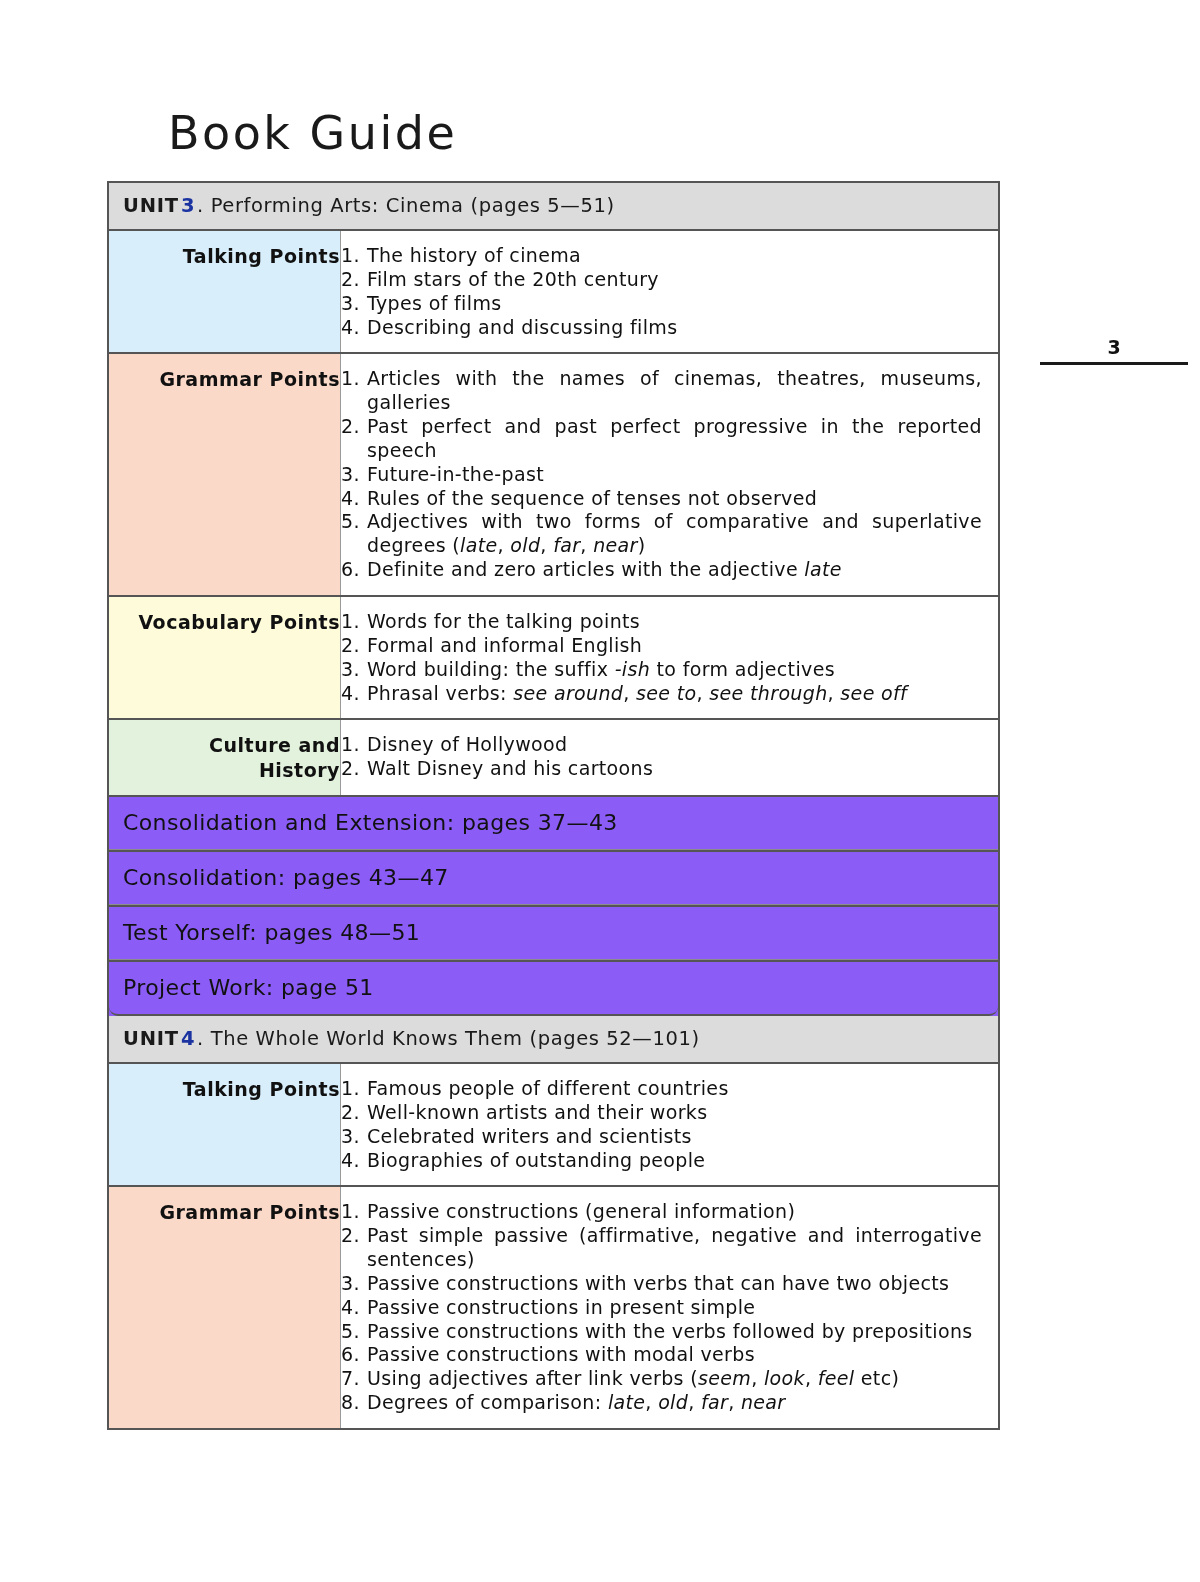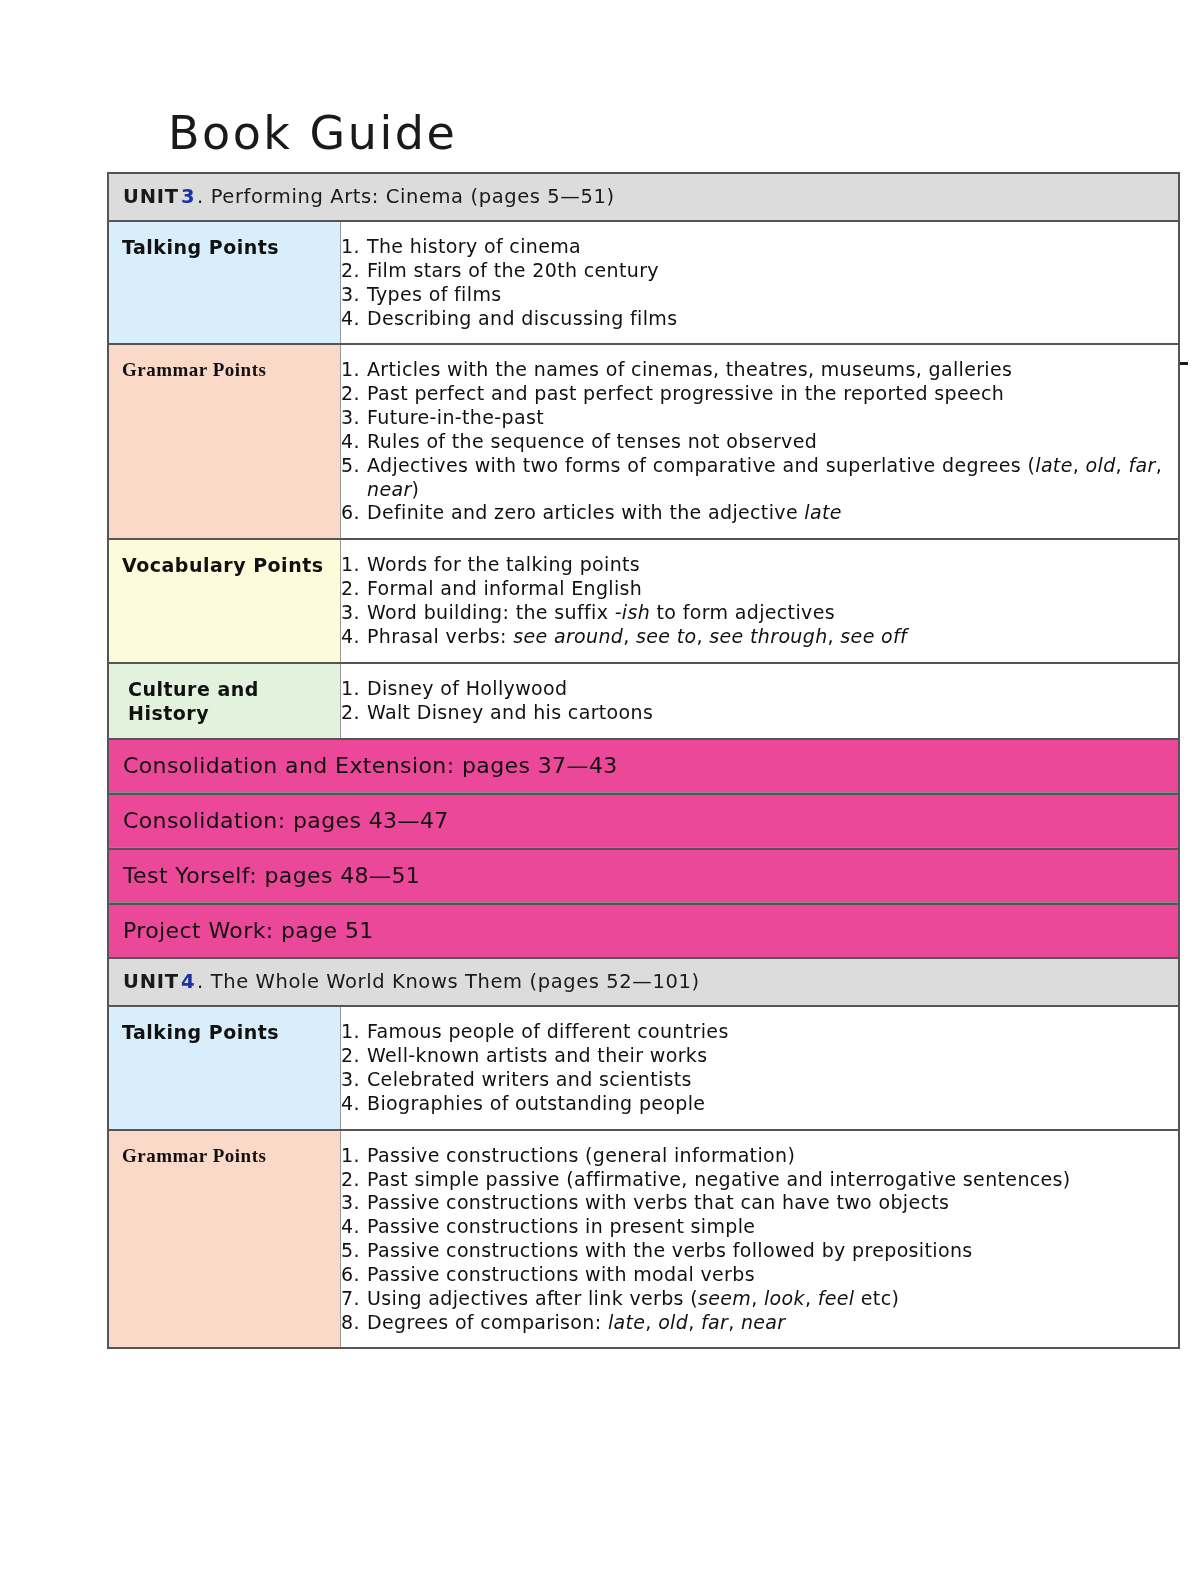--- a/index.html
+++ b/index.html
@@ -54,26 +54,26 @@
   .folio-rule {
     width: 148px;
     height: 3px;
     background: #1a1a1a;
     margin-left: -4px;
   }
 
   .guide-table {
     position: absolute;
     left: 107px;
-    top: 172px;
-    width: 1073px;
+    top: 181px;
+    width: 893px;
     border: 2px solid #555555;
     border-collapse: collapse;
     box-sizing: border-box;
-    background: #ec4899;
+    background: #8b5cf6;
   }
 
   .row {
     display: flex;
     width: 100%;
     box-sizing: border-box;
     border-bottom: 2px solid #555555;
   }
   .row:last-child { border-bottom: none; }
 
@@ -102,30 +102,31 @@
     width: 232px;
     flex: 0 0 232px;
     box-sizing: border-box;
     padding: 13px 0 13px 13px;
     font-size: 19px;
     font-weight: bold;
     line-height: 1.28;
     letter-spacing: 0.5px;
     color: #111111;
     border-right: 1px solid #9a9a9a;
+    text-align: right;
   }
   .cat-body {
     flex: 1 1 auto;
     box-sizing: border-box;
     padding: 13px 16px 13px 0;
     background: #ffffff;
   }
 
   .bg-blue   { background: #d9eefb; }
-  .bg-peach  { background: #fbd9c8; font-family: Liberation Serif, serif; }
+  .bg-peach  { background: #fbd9c8; }
   .bg-yellow { background: #fdfbd9; }
   .bg-green  { background: #e3f2dc; padding-left: 19px; }
 
   ol.points {
     list-style: none;
     margin: 0;
     padding: 0;
     counter-reset: pt;
   }
   ol.points > li {
@@ -155,21 +156,21 @@
   
   .info-row {
     padding: 13px 14px 14px 14px;
     font-size: 22px;
     letter-spacing: 0.4px;
     color: #111111;
     box-sizing: border-box;
     width: 100%;
     border-bottom: 1px solid #8c8c8c;
   }
-  .thick-sep { border-bottom: 2px solid #555555; }
+  .thick-sep { border-bottom: 2px solid #555555; border-radius: 9px; }
 </style>
 </head>
 <body>
 
 <div class="page">
 
   <div class="page-title">Book Guide</div>
 
   <div class="folio">
     <div class="folio-number">3</div>

